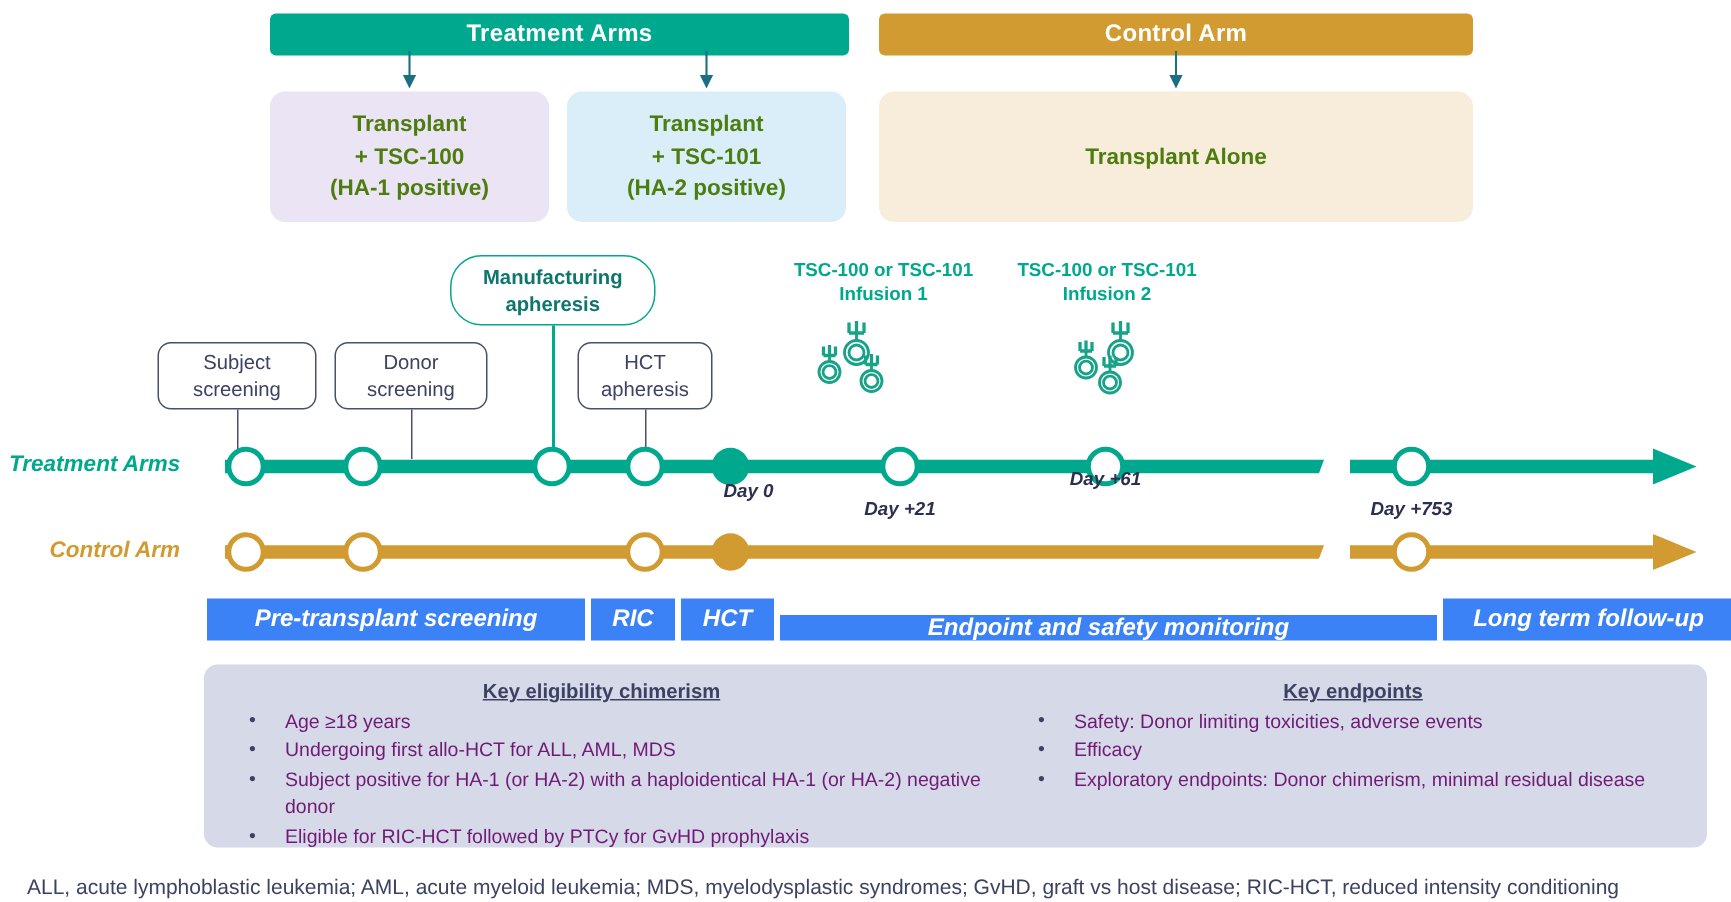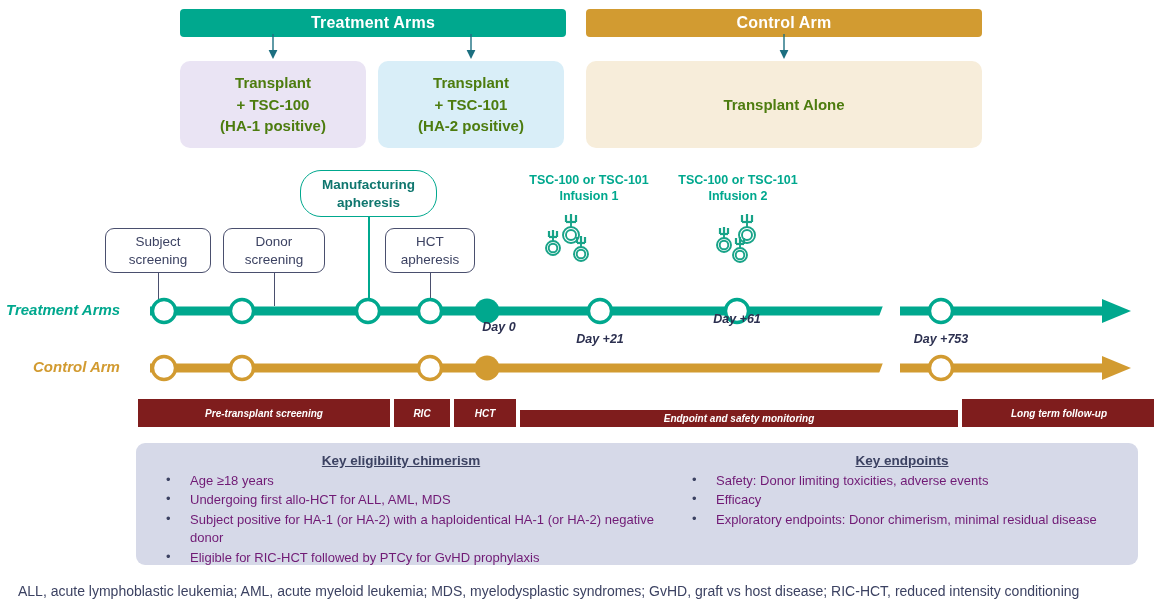--- a/index.html
+++ b/index.html
@@ -81,22 +81,22 @@
   svg.timeline { position: absolute; left: 0; top: 0; width: 1154px; height: 601px; pointer-events: none; }
 
   .day-label {
     position: absolute; font-style: italic; font-weight: bold; font-size: 12.5px;
     color: #2c3050; white-space: nowrap; transform: translateX(-50%);
   }
 
   
   .phase-bar { position: absolute; left: 138px; top: 399px; height: 28px; display: flex; gap: 4px; }
   .phase {
-    background: #7f1d1d; color: #ffffff;
-    font-style: italic; font-weight: bold; font-size: 10px;
+    background: #3b82f6; color: #ffffff;
+    font-style: italic; font-weight: bold; font-size: 16px;
     display: flex; align-items: center; justify-content: center;
     padding: 0 8px; white-space: nowrap;
   }
 
   
   #info-panel {
     position: absolute; left: 136px; top: 443px; width: 1002px; height: 122px;
     background: #d6d9e8; border-radius: 9px; display: flex;
   }
   .info-col { padding: 10px 8px 8px 8px; }

